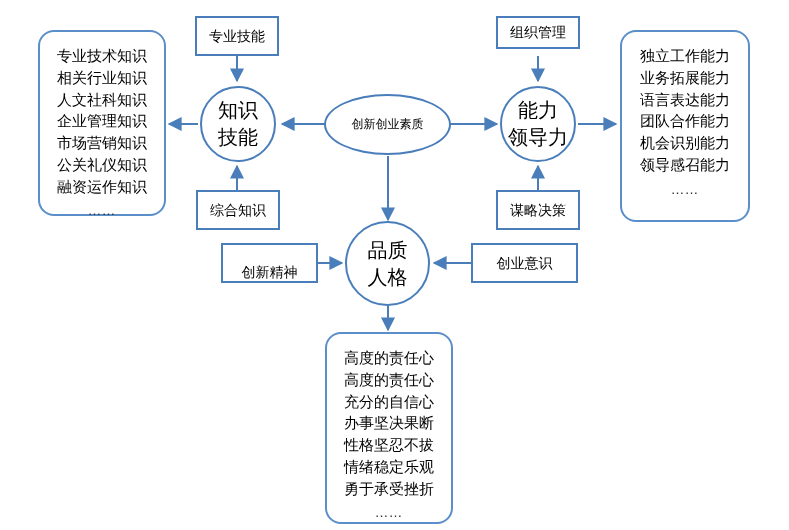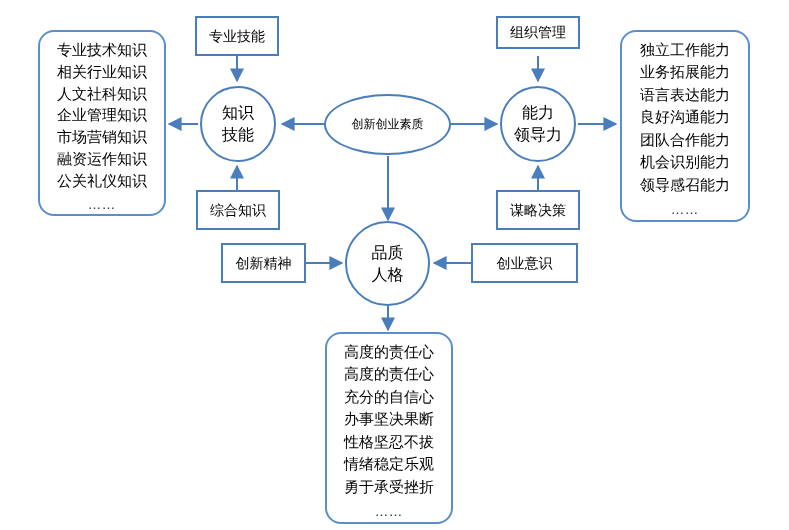--- a/index.html
+++ b/index.html
@@ -17,33 +17,33 @@
   .rect-box{
     border:2px solid #4a7ebb;
     font-size:14px;line-height:1.2;
   }
 
   
   .panel{
     border:2px solid #5b8fc9;
     border-radius:16px;
     flex-direction:column;
-    justify-content:space-between;
-    padding-top:8px;
+    justify-content:flex-start;
+    padding-top:14px;
     font-size:15px;
     line-height:1.45;
   }
   .panel .line{display:block;white-space:nowrap;}
   .panel .dots{display:block;letter-spacing:1px;font-size:13px;padding-top:4px;color:#333;}
 
   
   .circle{
     border:2px solid #4a7ebb;
     border-radius:50%;
-    font-size:16px;line-height:1.35;
+    font-size:20px;line-height:1.35;
     flex-direction:column;
   }
   
   .ellipse{
     border:2px solid #4a7ebb;
     border-radius:50%/50%;
     font-size:12px;
   }
   .lbl{display:block;white-space:nowrap;}
 </style>
@@ -83,30 +83,29 @@
 
     <line x1="388" y1="306" x2="388" y2="330" stroke="#4a7ebb" stroke-width="2" marker-end="url(#arrow)"></line>
   </svg>
 
   <div class="node panel" style="left:38px;top:30px;width:128px;height:186px;">
     <span class="line">专业技术知识</span>
     <span class="line">相关行业知识</span>
     <span class="line">人文社科知识</span>
     <span class="line">企业管理知识</span>
     <span class="line">市场营销知识</span>
+    <span class="line">公关礼仪知识</span>
     <span class="line">融资运作知识</span>
-    <span class="line">公关礼仪知识</span>
     <span class="dots">……</span>
   </div>
 
   <div class="node panel" style="left:620px;top:30px;width:130px;height:192px;">
     <span class="line">独立工作能力</span>
     <span class="line">业务拓展能力</span>
     <span class="line">语言表达能力</span>
-    <span class="line">良好沟通能力</span>
     <span class="line">团队合作能力</span>
     <span class="line">机会识别能力</span>
     <span class="line">领导感召能力</span>
     <span class="dots">……</span>
   </div>
 
   <div class="node panel" style="left:325px;top:332px;width:128px;height:192px;">
     <span class="line">高度的责任心</span>
     <span class="line">高度的责任心</span>
     <span class="line">充分的自信心</span>
@@ -126,21 +125,21 @@
   </div>
 
   <div class="node rect-box" style="left:196px;top:190px;width:84px;height:40px;align-items:center;">
     <span class="lbl">综合知识</span>
   </div>
 
   <div class="node rect-box" style="left:496px;top:190px;width:84px;height:40px;">
     <span class="lbl">谋略决策</span>
   </div>
 
-  <div class="node rect-box" style="left:221px;top:243px;width:85px;height:40px;">
+  <div class="node rect-box" style="left:221px;top:243px;width:97px;height:40px;align-items:flex-end;">
     <span class="lbl">创新精神</span>
   </div>
 
   <div class="node rect-box" style="left:471px;top:243px;width:107px;height:40px;">
     <span class="lbl">创业意识</span>
   </div>
 
   <div class="node circle" style="left:200px;top:86px;width:76px;height:76px;">
     <span class="lbl">知识</span>
     <span class="lbl">技能</span>

